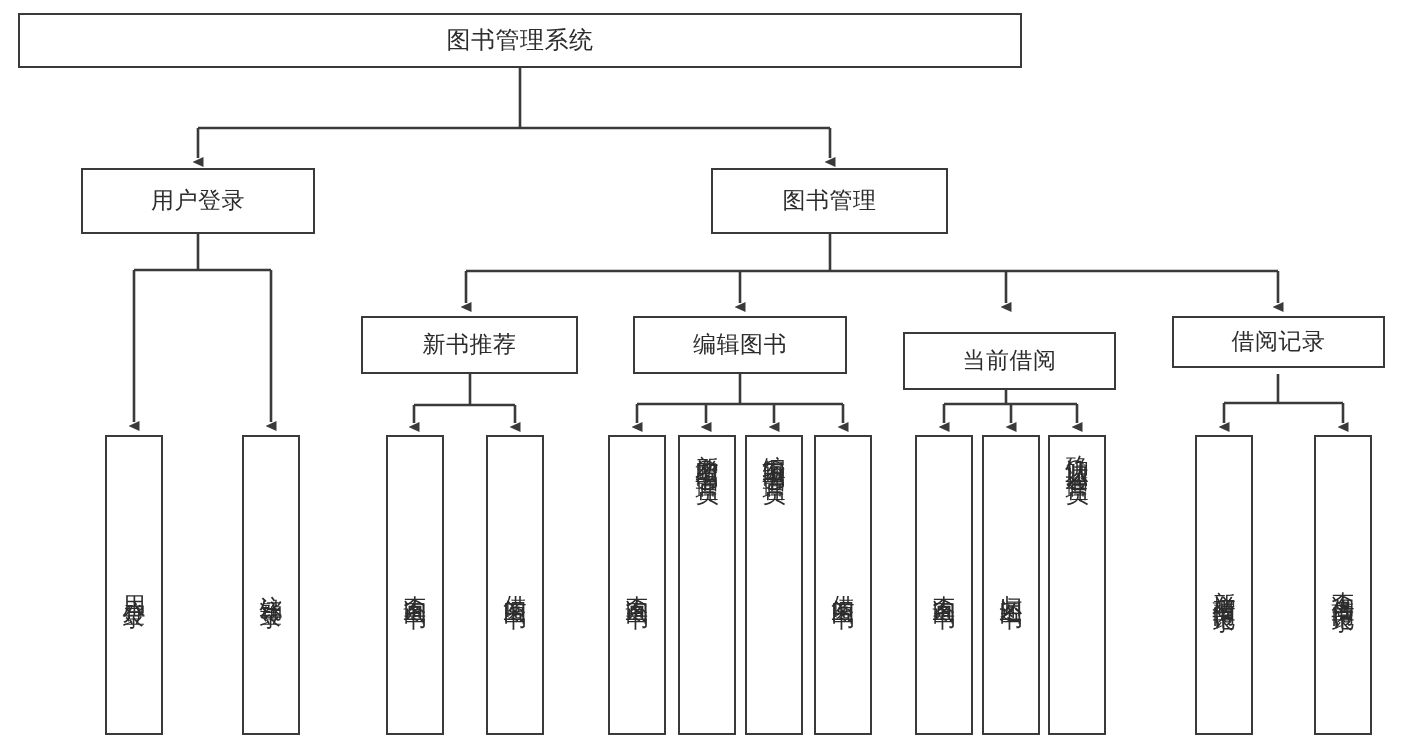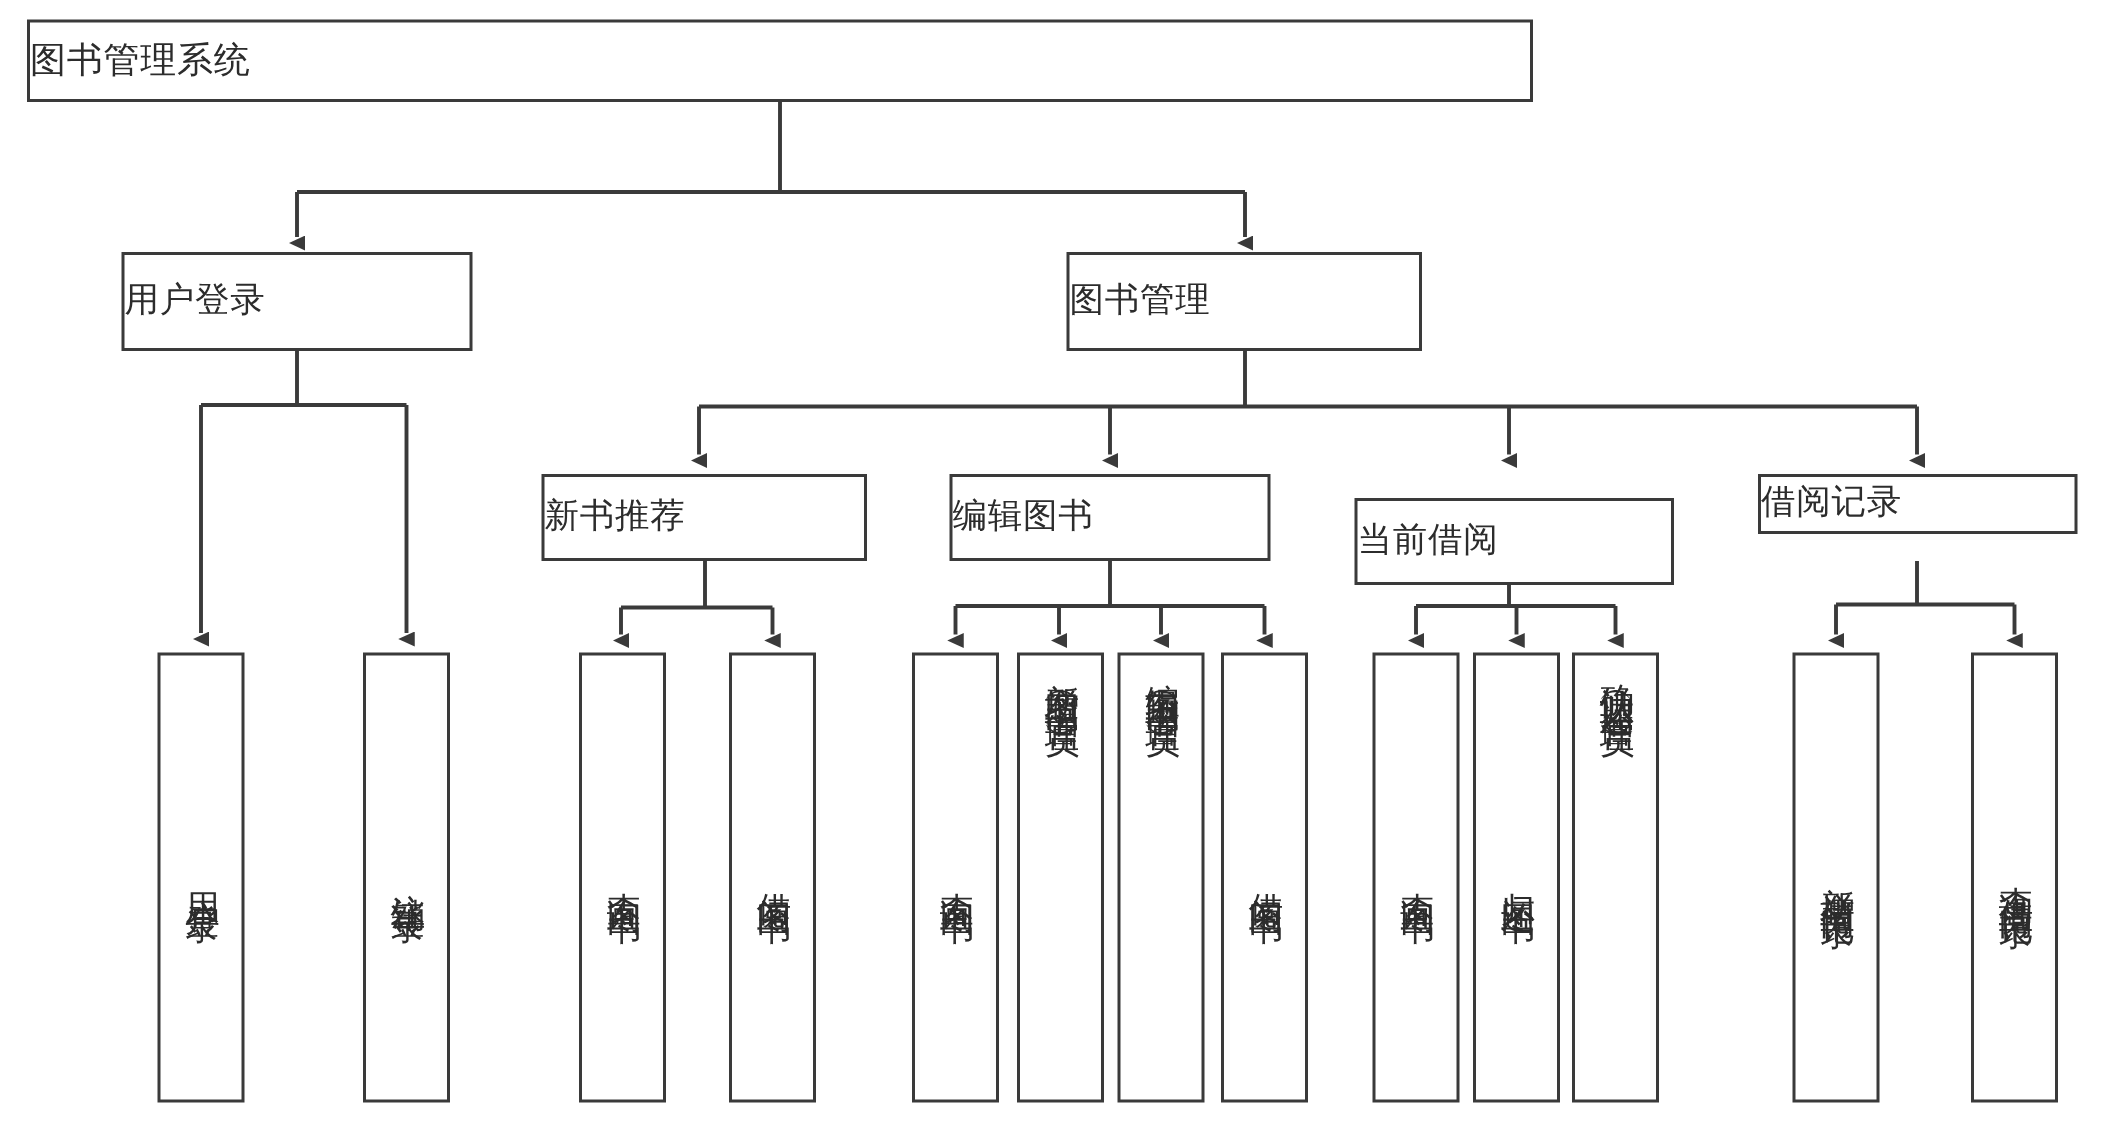--- a/index.html
+++ b/index.html
@@ -26,21 +26,21 @@
     height: 747px;
     pointer-events: none;
   }
   .node {
     position: absolute;
     box-sizing: border-box;
     border: 2.5px solid #3a3a3a;
     background: #ffffff;
     display: flex;
     align-items: center;
-    justify-content: flex-start;
+    justify-content: center;
     color: #2c2c2c;
   }
   .node-label {
     display: block;
     text-align: center;
     line-height: 1.18;
     letter-spacing: 0.5px;
   }
   
   .node.horizontal .node-label {
@@ -151,21 +151,21 @@
   </div>
 
   <div class="node horizontal" style="left:633px; top:316px; width:214px; height:58px;">
     <span class="node-label">编辑图书</span>
   </div>
 
   <div class="node horizontal" style="left:903px; top:332px; width:213px; height:58px;">
     <span class="node-label">当前借阅</span>
   </div>
 
-  <div class="node horizontal" style="left:1172px; top:316px; width:213px; height:40px;">
+  <div class="node horizontal" style="left:1172px; top:316px; width:213px; height:52px;">
     <span class="node-label">借阅记录</span>
   </div>
 
   <div class="node vertical center-v" style="left:105px; top:435px; width:58px; height:300px;">
     <span class="node-label">用户登录</span>
   </div>
 
   <div class="node vertical center-v" style="left:242px; top:435px; width:58px; height:300px;">
     <span class="node-label">注销登录</span>
   </div>

